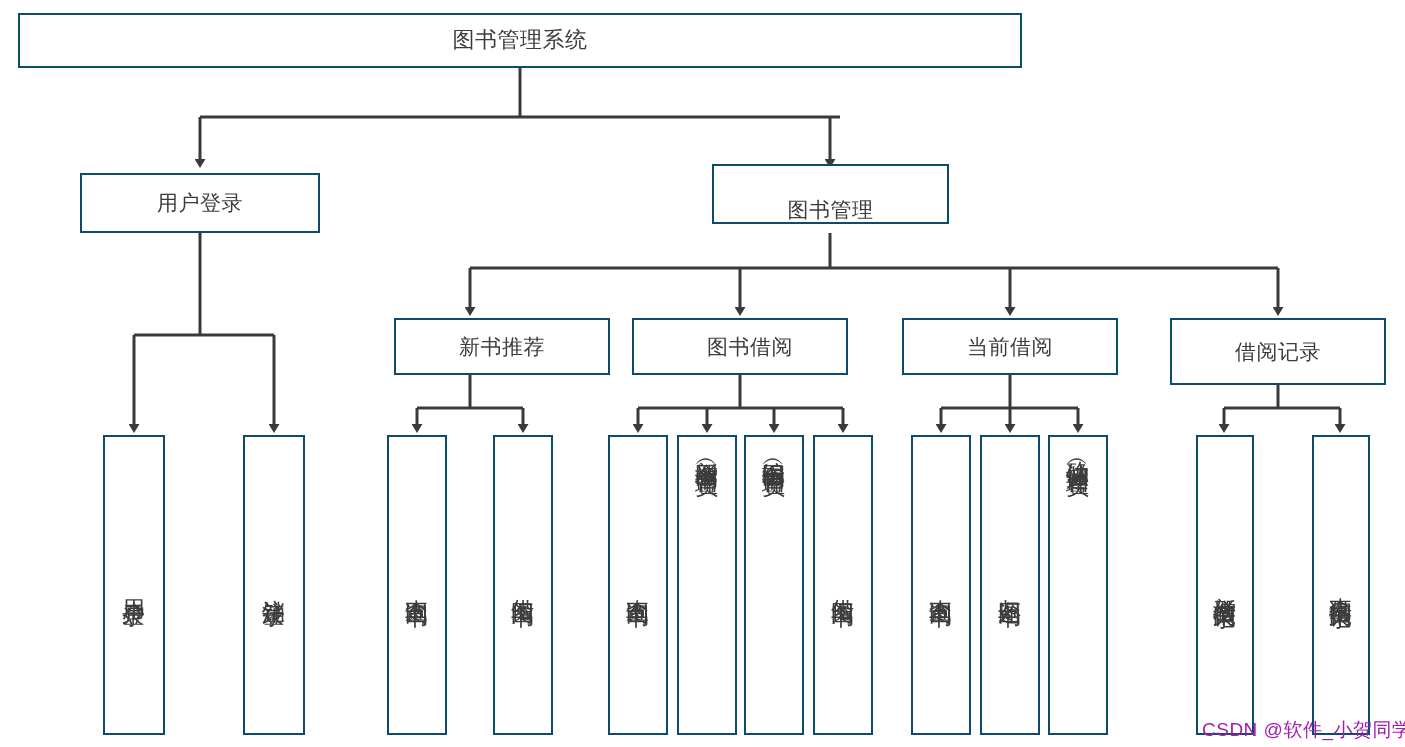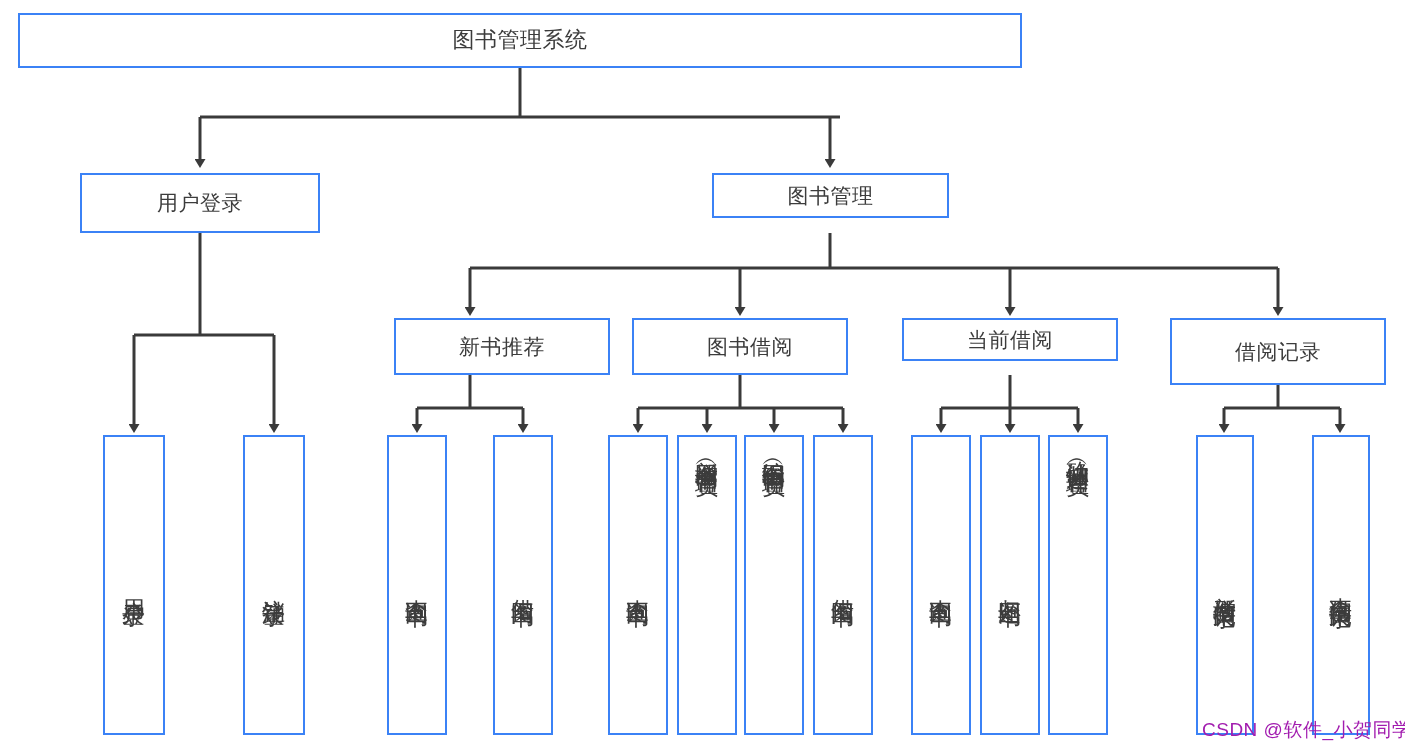--- a/index.html
+++ b/index.html
@@ -22,21 +22,21 @@
     left: 0;
     top: 0;
     width: 1405px;
     height: 747px;
     pointer-events: none;
   }
   .node {
     position: absolute;
     box-sizing: border-box;
     background: #ffffff;
-    border: 2px solid #3b82f6;
+    border: 2px solid #0c4a6e;
     display: flex;
     align-items: center;
     justify-content: center;
     color: #3c3c3c;
   }
   .node .label {
     display: block;
     text-align: center;
     line-height: 1.12;
     letter-spacing: 0.5px;
@@ -130,31 +130,31 @@
     </g>
   </svg>
 
   <div class="node root horiz" style="left:18px; top:13px; width:1004px; height:55px;">
     <span class="label">图书管理系统</span>
   </div>
 
   <div class="node horiz" style="left:80px; top:173px; width:240px; height:60px;">
     <span class="label">用户登录</span>
   </div>
-  <div class="node horiz" style="left:712px; top:173px; width:237px; height:45px;">
+  <div class="node horiz" style="left:712px; top:164px; width:237px; height:60px;align-items:flex-end;">
     <span class="label">图书管理</span>
   </div>
 
   <div class="node horiz" style="left:362px; top:318px; width:216px; height:57px;margin-left:32px;">
     <span class="label">新书推荐</span>
   </div>
   <div class="node horiz" style="left:632px; top:318px; width:216px; height:57px;padding-left:20px;">
     <span class="label">图书借阅</span>
   </div>
-  <div class="node horiz" style="left:902px; top:318px; width:216px; height:43px;">
+  <div class="node horiz" style="left:902px; top:318px; width:216px; height:57px;">
     <span class="label">当前借阅</span>
   </div>
   <div class="node horiz" style="left:1170px; top:318px; width:216px; height:67px;">
     <span class="label">借阅记录</span>
   </div>
 
   <div class="node leaf centered" style="left:103px; top:435px; width:62px; height:300px;">
     <span class="label">用户登录</span>
   </div>
   <div class="node leaf centered" style="left:243px; top:435px; width:62px; height:300px;">

